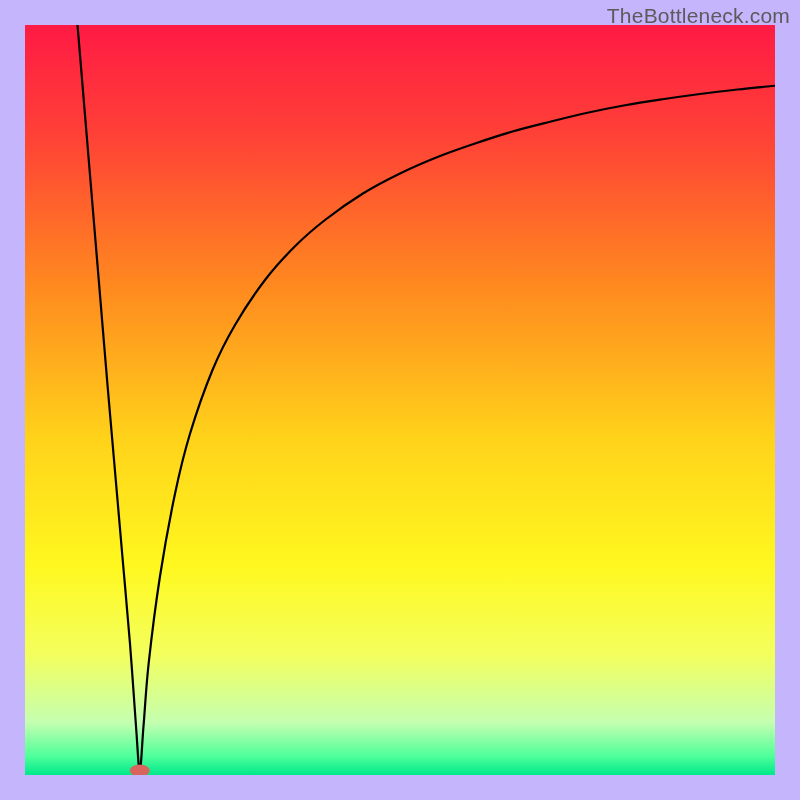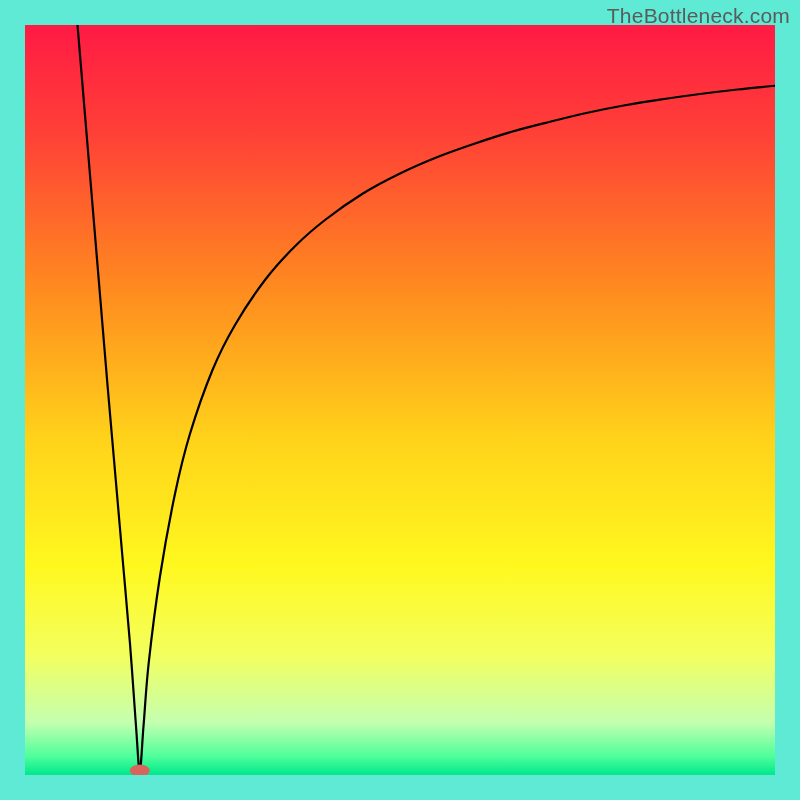--- a/index.html
+++ b/index.html
@@ -7,21 +7,21 @@
     padding: 0;
     width: 800px;
     height: 800px;
     overflow: hidden;
     background: #000;
     font-family: Arial, Helvetica, sans-serif;
   }
   .outer {
     width: 800px;
     height: 800px;
-    background: #5eead4;
+    background: #c4b5fd;
     position: relative;
   }
   .plot {
     position: absolute;
     left: 25px;
     top: 25px;
     width: 750px;
     height: 750px;
   }
   .plot svg {

